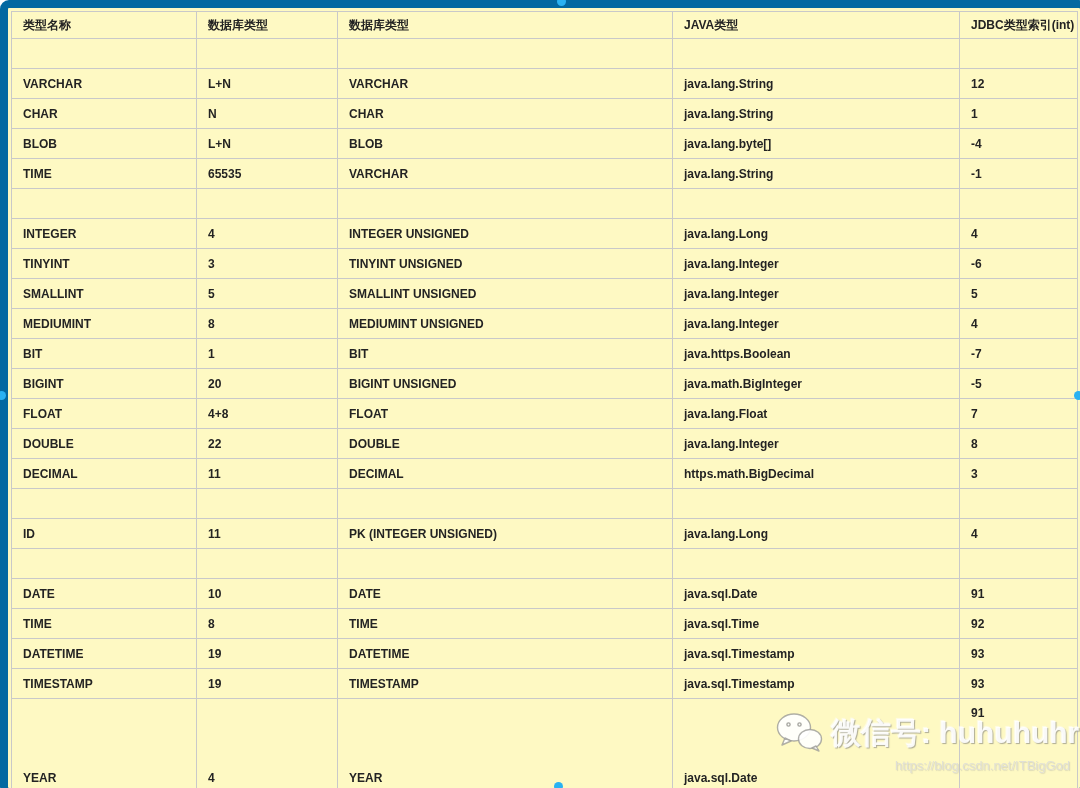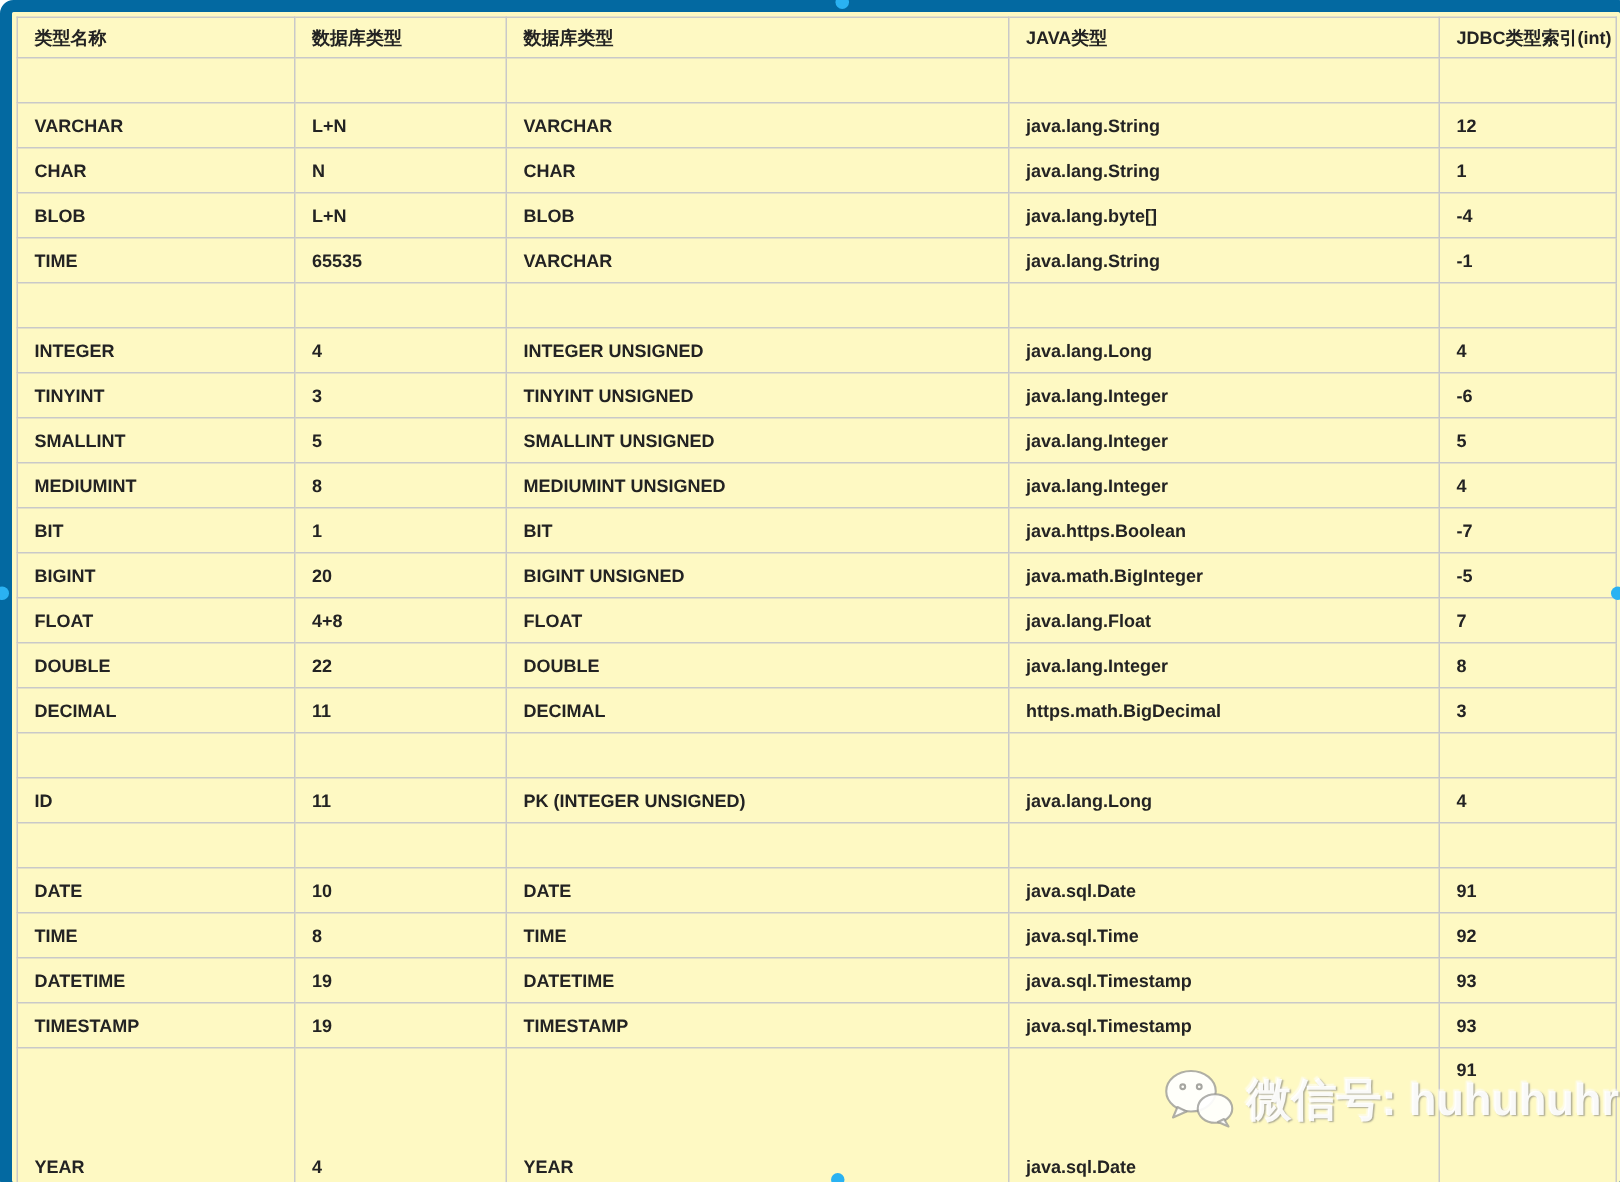--- a/index.html
+++ b/index.html
@@ -299,13 +299,14 @@
           <path d="M41 34 L44 39 L37 36 Z" stroke-linejoin="round"></path>
         </g>
         <g fill="none" stroke="rgba(150,150,145,0.85)" stroke-width="1.4">
           <circle cx="13.5" cy="12.5" r="1.6"></circle>
           <circle cx="24.5" cy="12.5" r="1.6"></circle>
         </g>
       </svg>
     </span>
     <span class="wm-text">微信号: huhuhuhr</span>
   </div>
+  <div class="wm-url">https://blog.csdn.net/ITBigGod</div>
 </div>
 
 </body></html>

